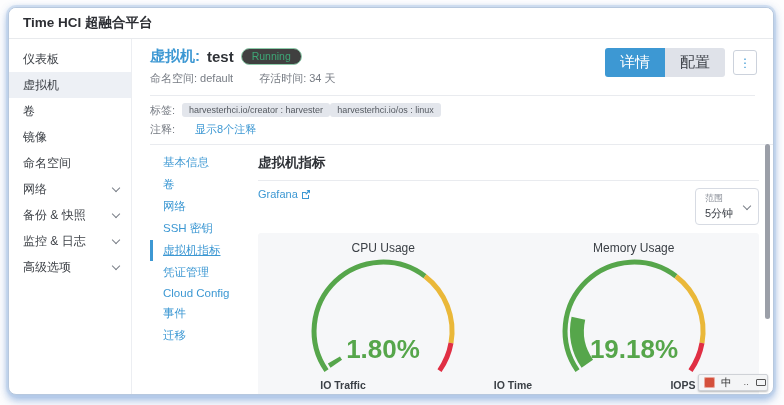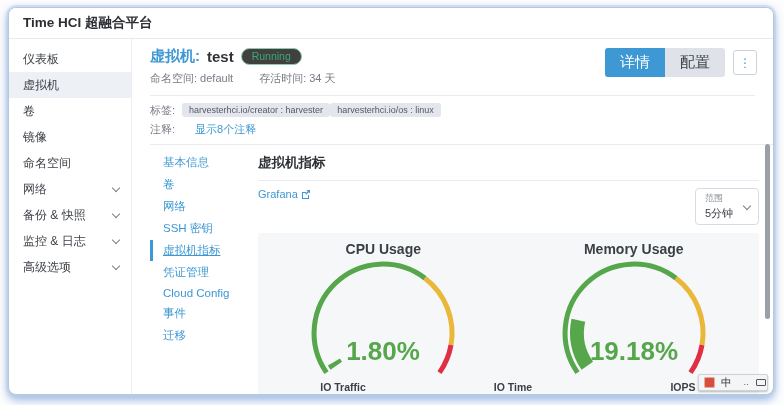--- a/index.html
+++ b/index.html
@@ -63,21 +63,21 @@
   .grafana { font-size: 11px; display: inline-flex; align-items: center; gap: 3px; }
   .selects { margin-left: auto; display: flex; }
   .mini-select { position: relative; border: 1px solid #d7dbe3; border-radius: 4px; background: #fff;
     padding: 3px 22px 3px 9px; cursor: pointer; min-width: 64px; }
   .mini-select .lbl { font-size: 9px; color: #8b9099; }
   .mini-select .val { font-size: 11px; color: #3a3e45; margin-top: 1px; }
   .mini-select .chev { position: absolute; right: 8px; top: 14px; }
   .metrics-panel { margin-top: 8px; background: #f6f7f9; border-radius: 3px; padding-top: 8px; height: 400px; }
   .gauges-row, .charts-row { display: flex; }
   .gauge, .chart { flex: 1; text-align: center; }
-  .g-title { font-size: 14px; font-weight: bold; color: #3b4046; }
+  .g-title { font-size: 12px; font-weight: normal; color: #3b4046; }
   .c-title { font-size: 10.5px; font-weight: bold; color: #3b4046; margin: 6px 0 0; }
   svg { display: block; margin: 0 auto; }
   .scroll-thumb { position: absolute; right: 3px; top: 105px; width: 5px; height: 175px;
     background: #9b9fa8; border-radius: 3px; }
   
   .ime-bar { position: absolute; right: 5px; bottom: 3px; height: 17px; background: #f4f5f6;
     border: 1px solid #cfd2d7; border-radius: 2px; display: flex; align-items: center;
     gap: 6px; padding: 0 5px; box-shadow: 0 1px 2px rgba(0,0,0,.25); max-width: 70px; overflow: hidden; }
   .ime-logo { width: 11px; height: 11px; background: #d4503c; border-radius: 2px; flex-shrink: 0;
     box-shadow: inset 0 0 0 1px rgba(255,255,255,.5); }

